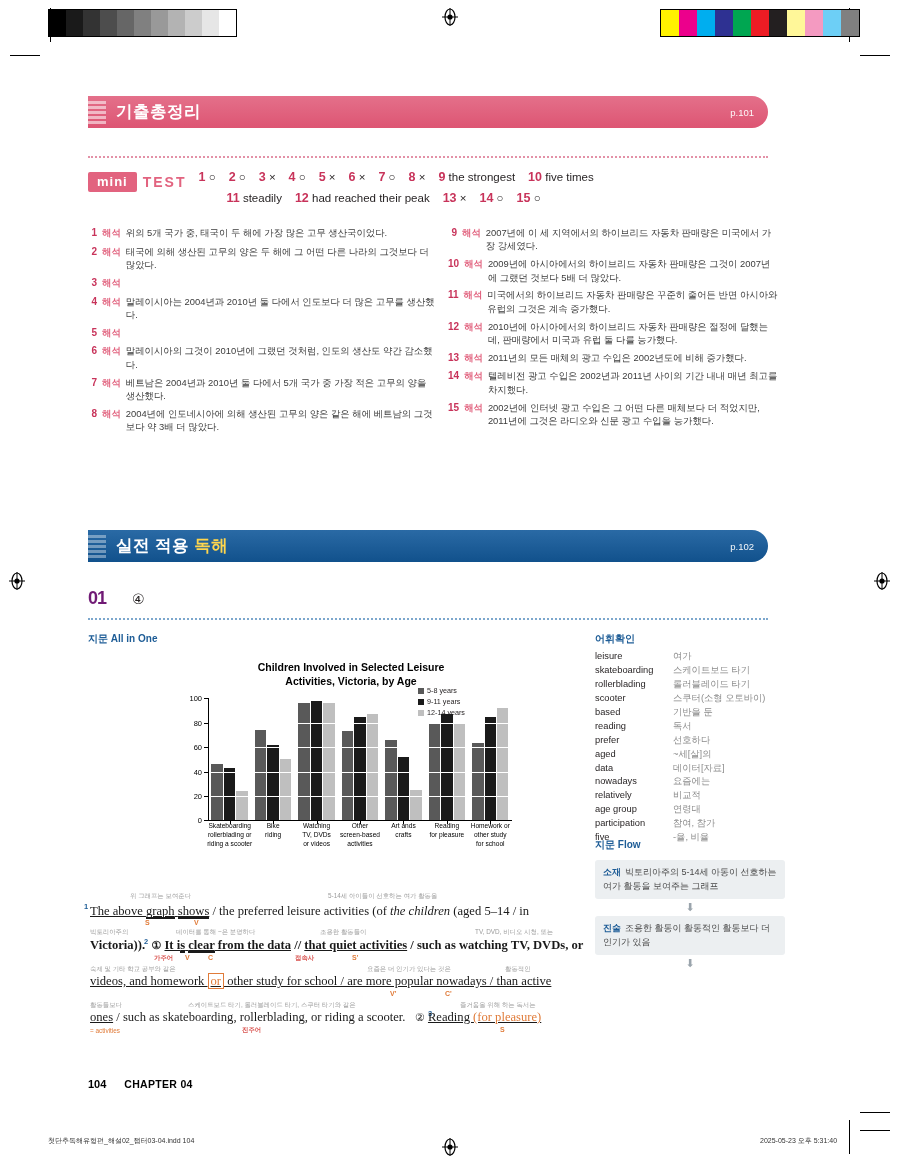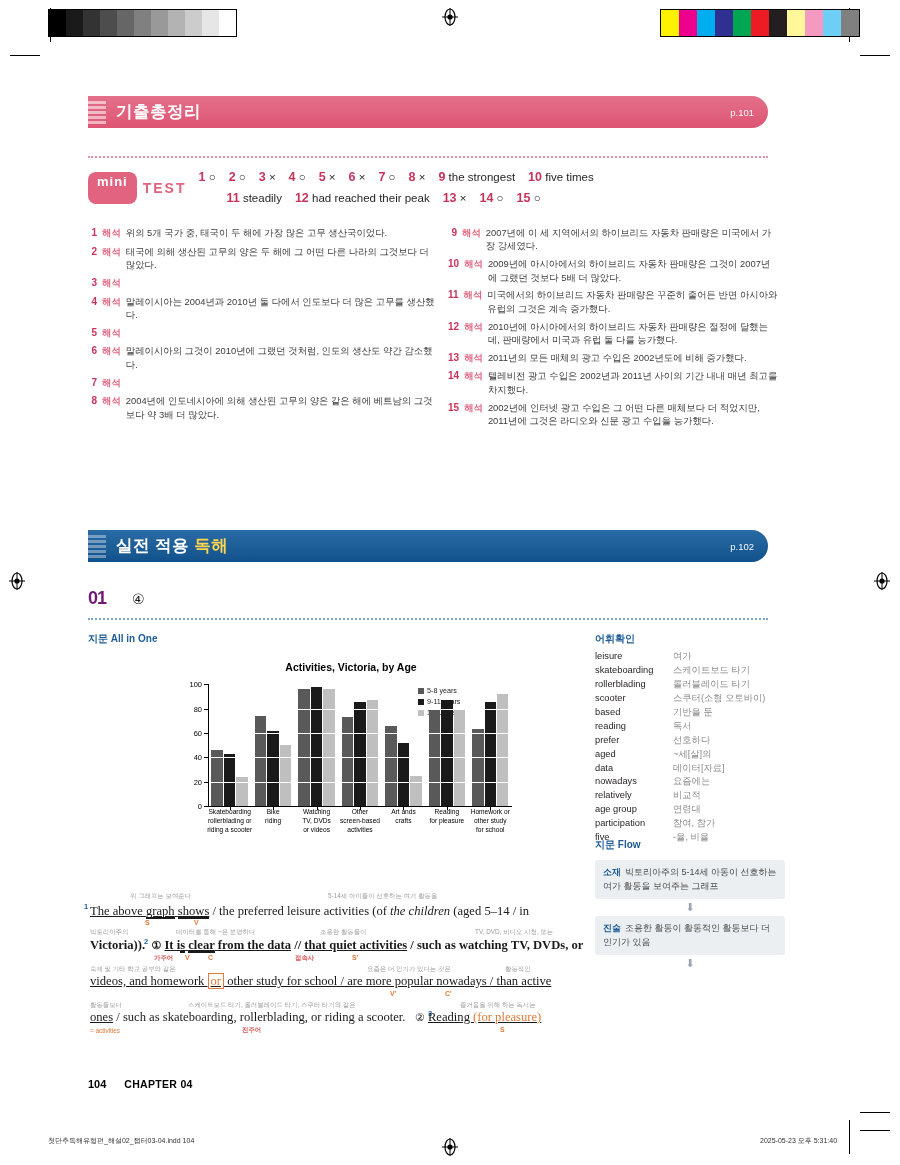--- a/index.html
+++ b/index.html
@@ -23,21 +23,21 @@
   .band .stripes s{display:block;height:3px;background:rgba(255,255,255,.55);text-decoration:none;}
   .band.blue .stripes s{background:rgba(255,255,255,.38);}
   .band h2{margin:0;font-size:16.5px;font-weight:bold;color:#fff;letter-spacing:.5px;}
   .band h2 em{font-style:normal;color:#ffd64d;}
   .band .pg{margin-left:auto;margin-right:14px;font-size:9.5px;color:#fff;opacity:.95;}
   
   .dotrule{position:absolute;height:0;border-top:2px dotted #e391a7;}
   .dotrule.blue{border-top:2px dotted #7ca7cd;}
   
   .minitest-logo{display:inline-flex;align-items:center;gap:6px;}
-  .mini-pill{background:#e2637f;color:#fff;border-radius:8px;padding:2px 9px 15px;font-size:13px;font-weight:bold;letter-spacing:1px;}
+  .mini-pill{background:#e2637f;color:#fff;border-radius:2px;padding:2px 9px 3px;font-size:13px;font-weight:bold;letter-spacing:1px;}
   .mini-test-word{color:#e2637f;font-size:14px;font-weight:bold;letter-spacing:2px;}
   .ans{font-size:11.5px;white-space:nowrap;}
   .ans b{color:#c8335a;font-weight:bold;font-size:12.5px;}
   
   .expl{display:flex;gap:5px;margin-bottom:4.5px;font-size:9.4px;line-height:1.42;}
   .expl .n{color:#c8335a;font-weight:bold;min-width:9px;text-align:right;font-size:10px;}
   .expl .tag{color:#e2637f;font-weight:bold;white-space:nowrap;}
   .expl .txt{color:#3b3b3b;flex:1;}
   
   .qnum{font-size:18px;font-weight:bold;color:#701a75;letter-spacing:-1px;}
@@ -207,20 +207,21 @@
       <span class="tag">해석</span>
     </div>
     <div class="expl">
       <span class="n">6</span>
       <span class="tag">해석</span>
       <span class="txt">말레이시아의 그것이 2010년에 그랬던 것처럼, 인도의 생산도 약간 감소했다.</span>
     </div>
     <div class="expl">
       <span class="n">7</span>
       <span class="tag">해석</span>
+      <span class="txt">베트남은 2004년과 2010년 둘 다에서 5개 국가 중 가장 적은 고무의 양을 생산했다.</span>
     </div>
     <div class="expl">
       <span class="n">8</span>
       <span class="tag">해석</span>
       <span class="txt">2004년에 인도네시아에 의해 생산된 고무의 양은 같은 해에 베트남의 그것보다 약 3배 더 많았다.</span>
     </div>
   </div>
 <div id="expl-right" style="position:absolute;left:448px;top:226px;width:330px;">
     <div class="expl">
       <span class="n">9</span>
@@ -275,20 +276,21 @@
   <span class="qnum">01</span>
   <span class="qans">④</span>
 </div>
 <div class="dotrule blue" style="left:88px;top:618px;width:680px;"></div>
 
 <div class="subhead" style="position:absolute;left:88px;top:632px;">지문 All in One</div>
 <div class="subhead" style="position:absolute;left:595px;top:632px;">어휘확인</div>
 
 <div style="position:absolute;left:186px;top:660px;width:330px;">
   <div class="chart-title">
+    <div>Children Involved in Selected Leisure</div>
     <div>Activities, Victoria, by Age</div>
   </div>
   <div class="plot" id="plot-area" style="margin-top:10px;height:122px;">
       <div class="axis-line" style="left: 22px; top: 0px; width: 1px; height: 122px;"></div>
       <div class="axis-line" style="left: 22px; top: 122px; width: 304px; height: 1px;"></div>
       <div class="ytick" style="left: 0px; top: 118px;">0</div>
       <div class="ytickmark" style="left: 18px; top: 122px;"></div>
       <div class="ytick" style="left: 0px; top: 93.6px;">20</div>
       <div class="ytickmark" style="left: 18px; top: 97.6px;"></div>
       <div class="ytick" style="left: 0px; top: 69.2px;">40</div>

